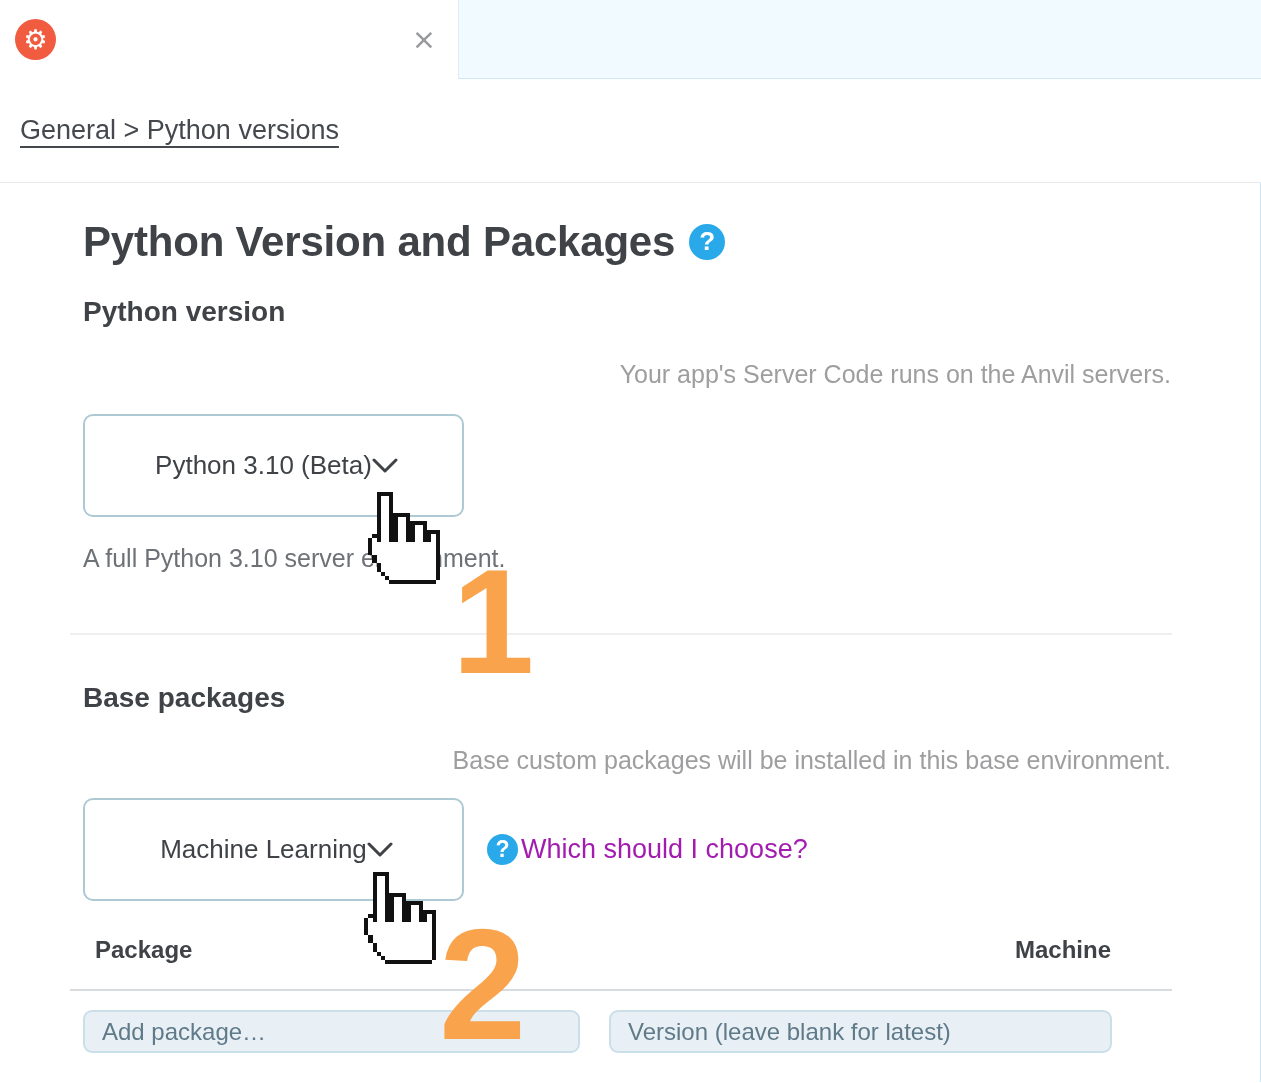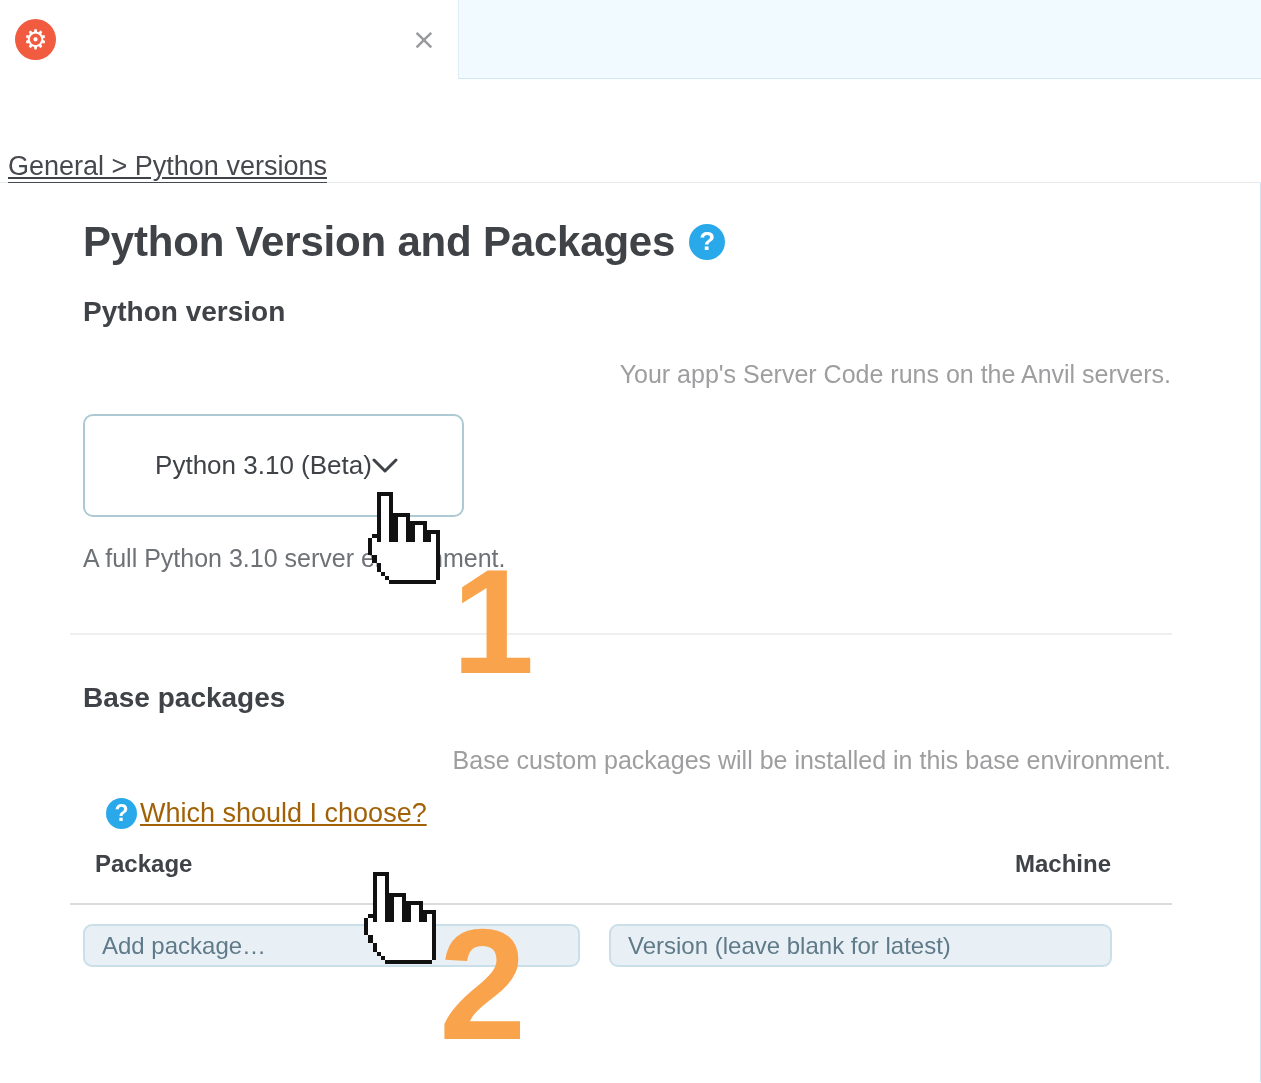--- a/index.html
+++ b/index.html
@@ -11,22 +11,22 @@
   .tab { width:458px; background:#fff; display:flex; align-items:center; padding:0 16px 0 15px; }
   .tab-icon { width:41px; height:41px; border-radius:50%; background:#F15B40; display:flex;
               align-items:center; justify-content:center; flex:0 0 auto; }
   .tab-icon span { font-family:"DejaVu Sans", sans-serif; color:#fff; font-size:27px; line-height:1; }
   .tab-title { font-size:22px; font-weight:700; margin-left:19px; letter-spacing:.2px; }
   .tab-close { margin-left:auto; margin-right:6px; color:#97999C; font-size:29px; line-height:1;
                cursor:pointer; font-family:"DejaVu Sans", sans-serif; }
   .tabstrip-filler { flex:1; background:#F0FAFF; border-left:1px solid #DCEEF6; border-bottom:1px solid #CFE9F3; }
 
   
-  .breadcrumb-row { height:104px; display:flex; align-items:flex-end; padding-left:8px;
-                    border-bottom:1px solid #E7EBEE;text-decoration:underline; }
+  .breadcrumb-row { height:104px; display:flex; align-items:center; padding-left:20px;
+                    border-bottom:1px solid #E7EBEE; }
   .breadcrumb { font-size:27px; color:#45484D; text-decoration:underline;
                 text-underline-offset:7px; text-decoration-thickness:2px; cursor:pointer; }
 
   
   .content { min-height:899px; border-right:1px solid #C9E6F2; padding:38px 89px 0 83px;
              background:#fff; position:relative; }
   .h1-row { display:flex; align-items:center; gap:14px; }
   h1 { font-size:42px; font-weight:700; letter-spacing:-.2px; line-height:41px; }
   .q-icon { background:#29A9E9; color:#fff; border-radius:50%; display:flex; align-items:center;
             justify-content:center; font-weight:700; }
@@ -36,27 +36,27 @@
   .desc { font-size:25px; color:#9E9EA0; line-height:31px; margin-top:34px;text-align:right; }
   .note { font-size:25px; color:#6E7175; line-height:31px; margin-top:26px; }
 
   .dropdown { width:381px; height:103px; border:2px solid #ADC9D4; border-radius:10px; background:#fff;
               display:flex; align-items:center; justify-content:center;
               padding:0 27px 0 33px; margin-top:24px; cursor:pointer; }
   .dropdown .dd-label { font-size:26px; color:#3F4246; }
   .dd2-row { display:flex; align-items:center; margin-top:22px; }
   .dd2-row .dropdown { margin-top:0; }
   .help-link { display:flex; align-items:center; gap:3px; margin-left:23px; cursor:pointer; }
-  .help-link .link-text { font-size:27px; color:#a16207;text-decoration:underline; }
+  .help-link .link-text { font-size:27px; color:#a21caf; }
 
   hr.sep { border:none; border-top:2px solid #EFEFEF; margin:59px 0 0 -13px; width:1102px; }
   hr.head-sep { border:none; border-top:2px solid #D8DCDE; margin:24px 0 0 -13px; width:1102px; }
 
   .table-head { display:flex; justify-content:space-between; align-items:center;
-                padding:0 60px 0 12px; margin-top:20px; }
+                padding:0 60px 0 12px; margin-top:34px; }
   .table-head span { font-size:24px; font-weight:700; line-height:30px; }
 
   .inputs-row { display:flex; gap:29px; margin-top:19px; }
   .pkg-input { height:43px; border:2px solid #CBDFE9; border-radius:9px; background:#E8EFF5;
                font-family:"Liberation Sans", sans-serif; font-size:24px; color:#15803d; padding:0 17px; outline:none; }
   .pkg-input::placeholder { color:#5F7A88; opacity:1; }
   .pkg-input.pkg { width:497px; }
   .pkg-input.ver { width:503px; }
 
   
@@ -103,20 +103,26 @@
   </div>
 
   <div class="note">A full Python 3.10 server environment.</div>
 
   <hr class="sep">
 
   <div class="sect-label" style="margin-top:49px;">Base packages</div>
   <div class="desc">Base custom packages will be installed in this base environment.</div>
 
   <div class="dd2-row">
+    <div class="dropdown">
+      <span class="dd-label">Machine Learning</span>
+      <svg width="26" height="15" viewBox="0 0 26 15">
+        <polyline points="2,2 13,13 24,2" fill="none" stroke="#3F4246" stroke-width="3" stroke-linecap="round" stroke-linejoin="round"></polyline>
+      </svg>
+    </div>
     <a class="help-link">
       <span class="q-icon sm">?</span>
       <span class="link-text">Which should I choose?</span>
     </a>
   </div>
 
   <div class="table-head">
     <span>Package</span>
     <span>Machine</span>
   </div>

